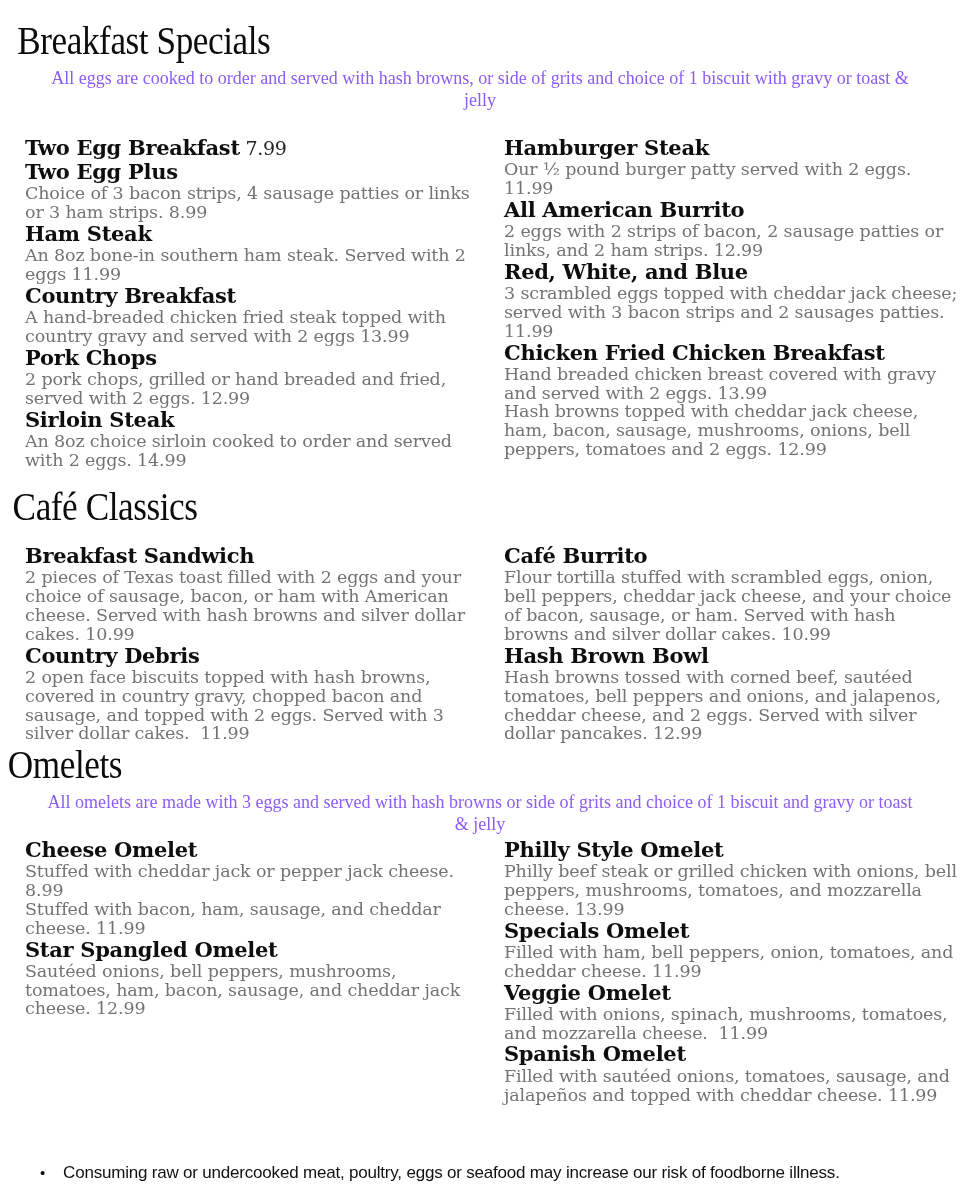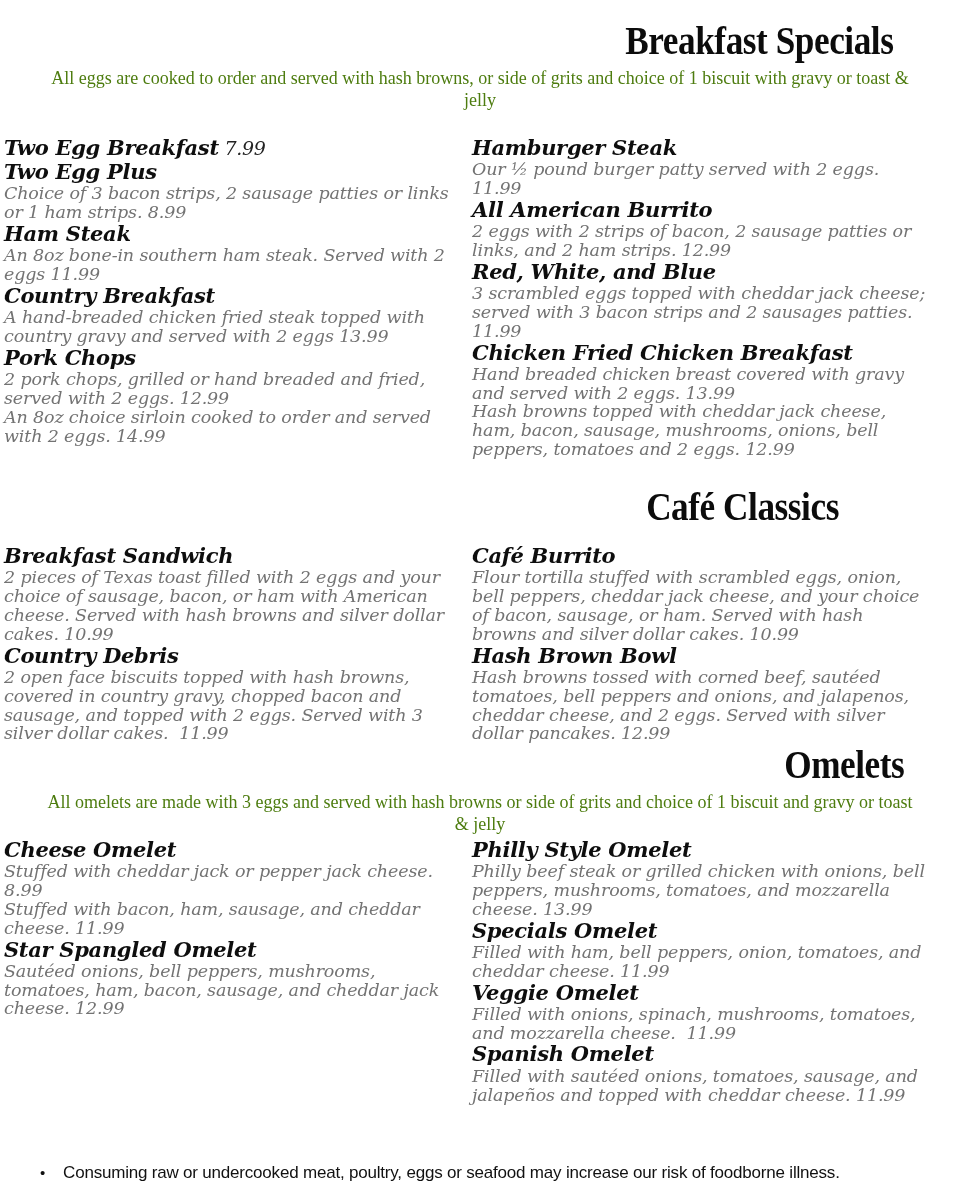--- a/index.html
+++ b/index.html
@@ -15,50 +15,49 @@
     font-family: "DejaVu Serif", serif;
   }
   .center-wrap {
     width: 912px;
     text-align: center;
     margin: 0;
   }
   h1.menu-heading, h2.menu-heading {
     margin: 0;
     font-family: "Liberation Serif", serif;
-    font-weight: bold;
+    font-weight: normal;
     color: #0c0c0c;
     font-size: 40px;
     line-height: 1.05;
-    text-align: right;
+    text-align: left;
   }
   .condensed {
     display: inline-block;
     transform: scaleX(0.88);
     transform-origin: center;
     letter-spacing: -0.5px;
   }
   .subtitle {
     font-family: "Liberation Serif", serif;
     font-size: 18px;
     line-height: 1.22;
-    color: #4d7c0f;
+    color: #8b5cf6;
     text-align: center;
     max-width: 882px;
     margin: 6px auto 0 auto;
   }
-  .shift-more { width: 828px; padding-left: 24px; }
+  .shift-more { width: 828px; }
   .cols {
     display: grid;
     grid-template-columns: 460px 460px;
-    column-gap: 8px;
-    padding-left: 4px;
+    column-gap: 19px;
+    padding-left: 25px;
     box-sizing: border-box;
     align-items: start;
-    font-style: italic;
   }
   .cols-1 { margin-top: 24px; height: 350px; }
   .cols-2 { margin-top: 16px; height: 200px; }
   .cols-3 { margin-top: 2px; }
   .item-name {
     margin: 0;
     font-size: 21px;
     font-weight: bold;
     line-height: 1.15;
     color: #0e0e0e;
@@ -105,39 +104,40 @@
 
   <div class="cols cols-1">
     <div class="col">
   <div class="item">
     <h3 class="item-name"><span class="nm">Two Egg Breakfast</span><span class="price"> 7.99</span></h3>
 
   </div>
 
   <div class="item">
     <h3 class="item-name"><span class="nm">Two Egg Plus</span></h3>
-    <p class="item-desc">Choice of 3 bacon strips, 2 sausage patties or links or 1 ham strips. 8.99</p>
+    <p class="item-desc">Choice of 3 bacon strips, 4 sausage patties or links or 3 ham strips. 8.99</p>
   </div>
 
   <div class="item">
     <h3 class="item-name"><span class="nm">Ham Steak</span></h3>
     <p class="item-desc">An 8oz bone-in southern ham steak. Served with 2 eggs 11.99</p>
   </div>
 
   <div class="item">
     <h3 class="item-name"><span class="nm">Country Breakfast</span></h3>
     <p class="item-desc">A hand-breaded chicken fried steak topped with country gravy and served with 2 eggs 13.99</p>
   </div>
 
   <div class="item">
     <h3 class="item-name"><span class="nm">Pork Chops</span></h3>
     <p class="item-desc">2 pork chops, grilled or hand breaded and fried, served with 2 eggs. 12.99</p>
   </div>
 
   <div class="item">
+    <h3 class="item-name"><span class="nm">Sirloin Steak</span></h3>
     <p class="item-desc">An 8oz choice sirloin cooked to order and served with 2 eggs. 14.99</p>
   </div>
 </div>
     <div class="col">
   <div class="item">
     <h3 class="item-name"><span class="nm">Hamburger Steak</span></h3>
     <p class="item-desc">Our ½ pound burger patty served with 2 eggs. 11.99</p>
   </div>
 
   <div class="item">

